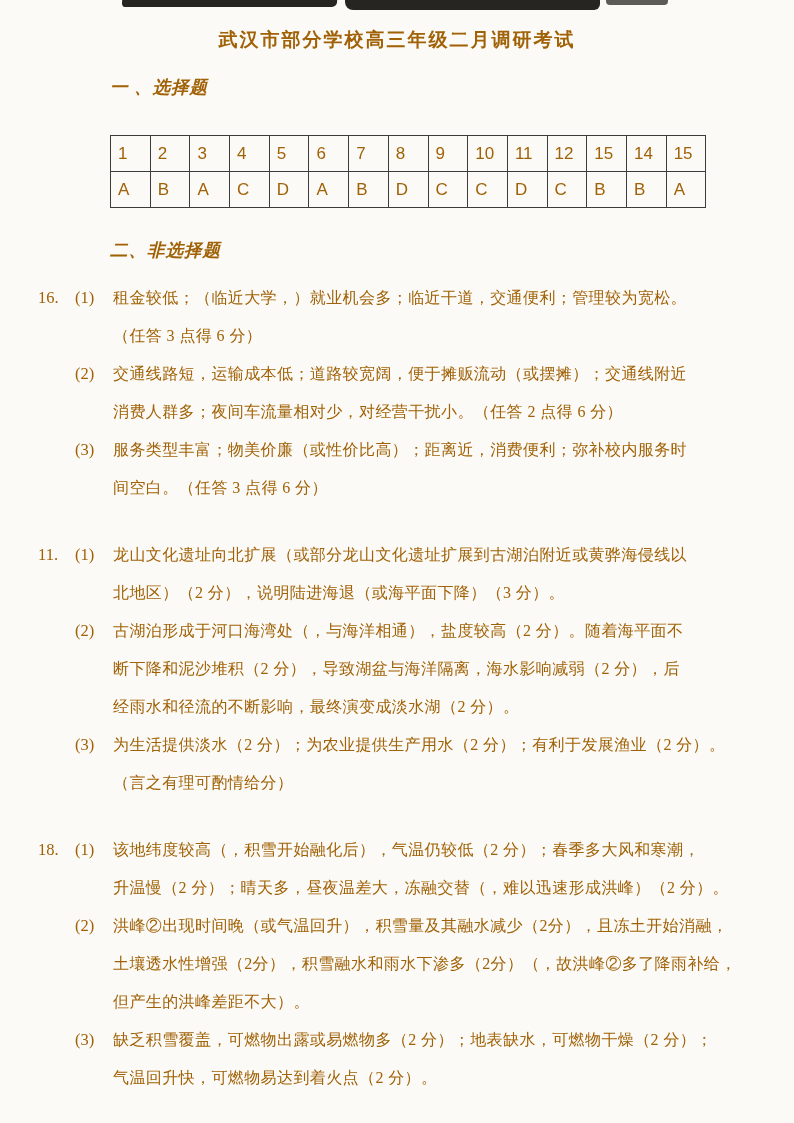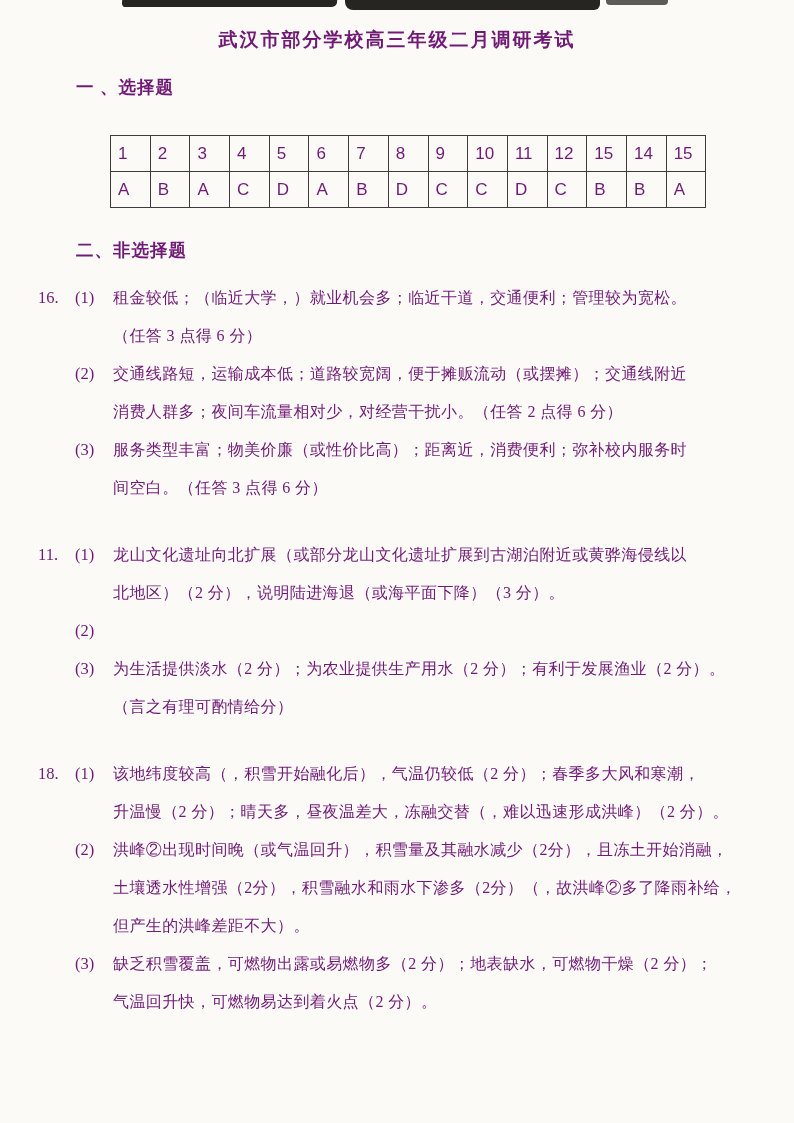--- a/index.html
+++ b/index.html
@@ -6,21 +6,21 @@
   html, body { background: #d8d8d8; }
   body {
     width: 794px;
     font-family: "Liberation Serif", "DejaVu Serif", serif;
   }
   .page {
     position: relative;
     width: 794px;
     height: 1123px;
     background: #fbfaf7;
-    color: #701a75;
+    color: #a16207;
     overflow: hidden;
     box-shadow: 0 0 4px rgba(0,0,0,.25);
   }
   
   .artifact { position: absolute; top: 0; background: #262522; }
   .artifact.a1 { left: 122px; width: 215px; height: 7px; border-radius: 0 0 5px 4px; transform: skewX(-3deg); }
   .artifact.a2 { left: 345px; width: 255px; height: 10px; border-radius: 0 0 6px 8px; }
   .artifact.a3 { left: 606px; width: 62px; height: 5px; opacity: .75; border-radius: 0 0 4px 4px; }
 
   .doc-title {
@@ -31,24 +31,25 @@
     letter-spacing: 2px;
   }
   .doc-subtitle {
     margin-top: 15px;
     text-align: center;
     font-size: 18px;
     font-weight: bold;
     letter-spacing: 2px;
   }
   .section-heading {
-    margin: 22px 0 0 76px;
+    margin: 22px 0 0 110px;
     font-size: 17.5px;
     font-weight: bold;
     letter-spacing: 1px;
+    font-style: italic;
   }
   .section-heading.second { margin-top: 30px; }
 
   table.answer-table {
     border-collapse: collapse;
     margin: 36px 0 0 110px;
   }
   table.answer-table td {
     border: 1.6px solid #3c3c3c;
     width: 39.7px;
@@ -164,20 +165,23 @@
       <div class="question">
         <span class="q-num">11.</span>
         <div class="q-parts">
           <div class="part">
             <span class="part-label">(1)</span>
             <div class="part-text">龙山文化遗址向北扩展（或部分龙山文化遗址扩展到古湖泊附近或黄骅海侵线以
 北地区）（2 分），说明陆进海退（或海平面下降）（3 分）。</div>
           </div>
           <div class="part">
             <span class="part-label">(2)</span>
+            <div class="part-text">古湖泊形成于河口海湾处（，与海洋相通），盐度较高（2 分）。随着海平面不
+断下降和泥沙堆积（2 分），导致湖盆与海洋隔离，海水影响减弱（2 分），后
+经雨水和径流的不断影响，最终演变成淡水湖（2 分）。</div>
           </div>
           <div class="part">
             <span class="part-label">(3)</span>
             <div class="part-text">为生活提供淡水（2 分）；为农业提供生产用水（2 分）；有利于发展渔业（2 分）。
 （言之有理可酌情给分）</div>
           </div>
         </div>
       </div>
       <div class="question">
         <span class="q-num">18.</span>

